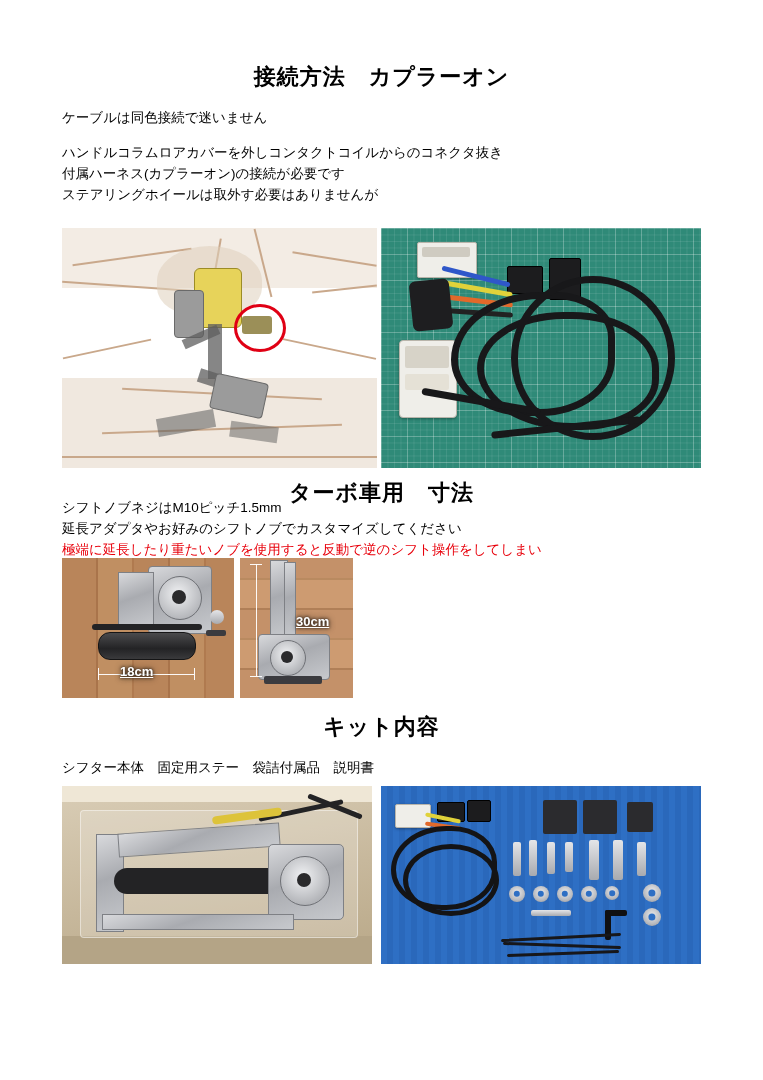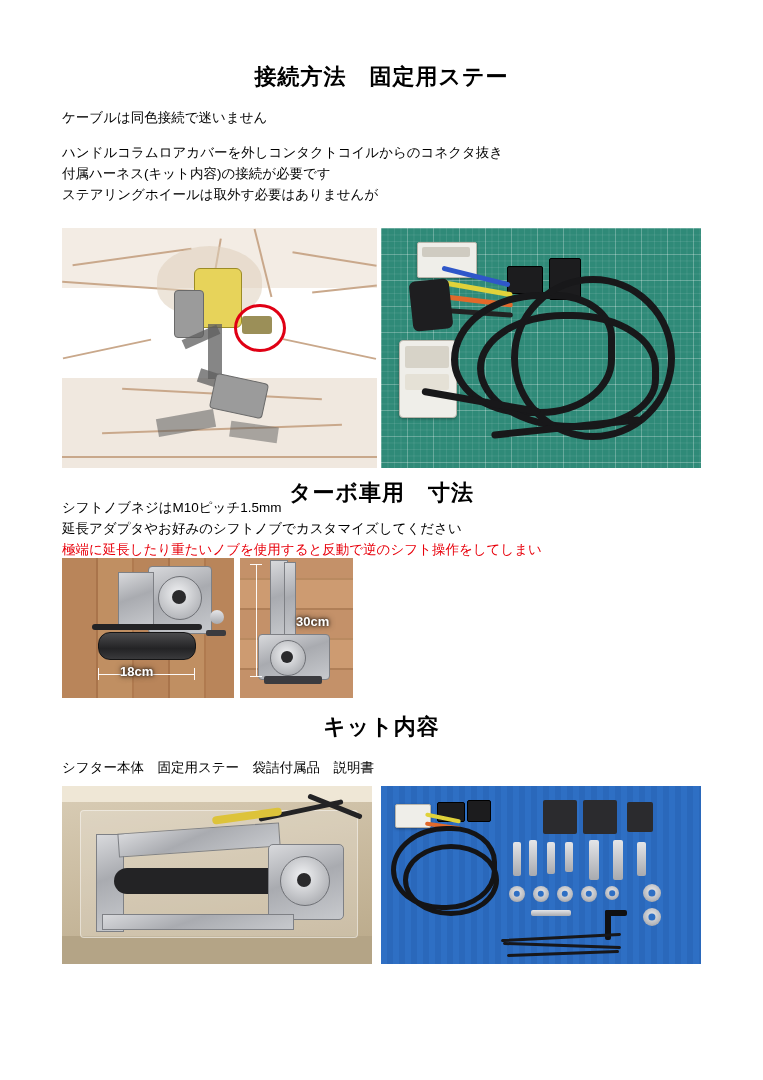--- a/index.html
+++ b/index.html
@@ -165,20 +165,21 @@
     background: #232325;
     border-radius: 3px;
   }
   .dimlabel {
     position: absolute;
     color: #ffffff;
     font-size: 13px;
     font-weight: bold;
     text-shadow: 0 0 3px rgba(0,0,0,.9), 0 0 6px rgba(0,0,0,.8);
     white-space: nowrap;
+    text-decoration: underline;
   }
   .dimline {
     position: absolute;
     background: #ffffff;
     height: 1px;
     opacity: .95;
   }
   .dimline.v { width: 1px; height: auto; }
 
   
@@ -231,27 +232,27 @@
     background: #17171a;
     height: 3px;
     border-radius: 2px;
   }
 </style>
 </head>
 <body>
 
 <div class="page">
 
-  <div class="section-title" id="title-1">接続方法　固定用ステー</div>
+  <div class="section-title" id="title-1">接続方法　カプラーオン</div>
 
   <div class="body-line" id="lead-1">ケーブルは同色接続で迷いません</div>
 
   <div id="para-1">
     <div class="body-line">ハンドルコラムロアカバーを外しコンタクトコイルからのコネクタ抜き</div>
-    <div class="body-line">付属ハーネス(キット内容)の接続が必要です</div>
+    <div class="body-line">付属ハーネス(カプラーオン)の接続が必要です</div>
     <div class="body-line">ステアリングホイールは取外す必要はありませんが</div>
   </div>
 
   <div class="photo" id="fig-diagram">
 
     <div class="shade" style="left:0;top:0;width:315px;height:60px;background:#e9ddcd;"></div>
     <div class="shade" style="left:0;top:150px;width:315px;height:90px;background:#e3d6c4;"></div>
     <div class="ln" style="left:10px;top:28px;width:120px;height:2px;transform:rotate(-8deg);"></div>
     <div class="ln" style="left:0px;top:58px;width:150px;height:2px;transform:rotate(4deg);"></div>
     <div class="ln" style="left:150px;top:10px;width:2px;height:90px;transform:rotate(10deg);"></div>

